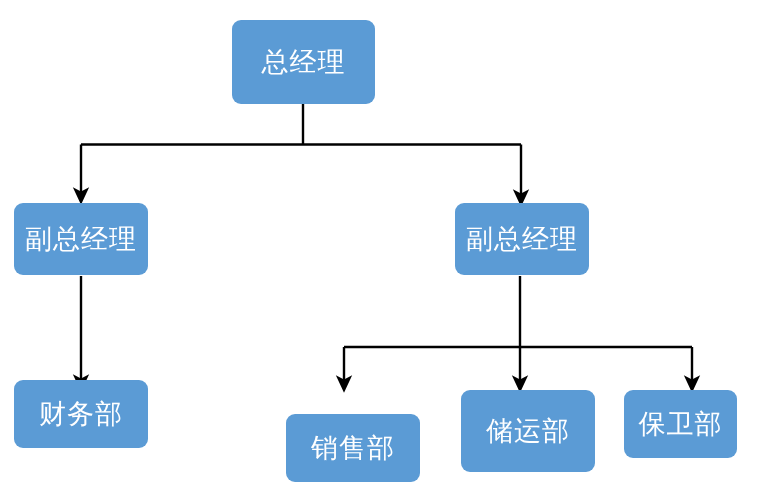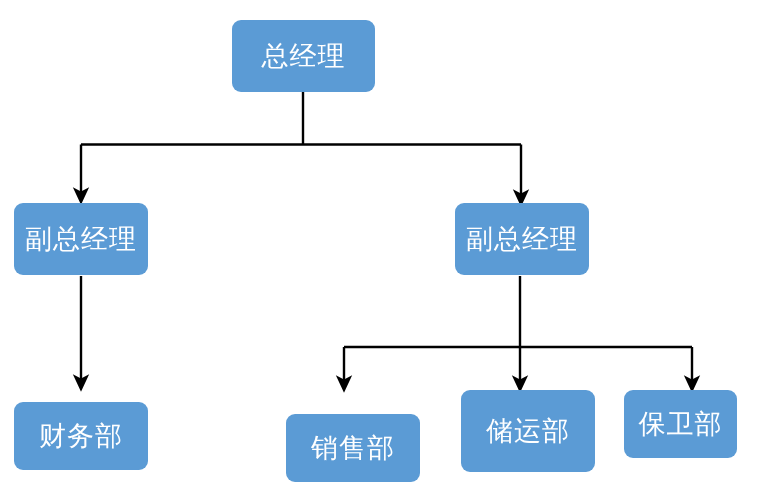--- a/index.html
+++ b/index.html
@@ -38,26 +38,26 @@
     font-size: 27px;
     letter-spacing: 1px;
     line-height: 1;
     white-space: nowrap;
     z-index: 2;
   }
   .node-label {
     display: block;
   }
   
-  .n-root  { left: 232px; top: 20px;  width: 143px; height: 72px; }
+  .n-root  { left: 232px; top: 20px;  width: 143px; height: 84px; }
   
   .n-vp1   { left: 14px;  top: 203px; width: 134px; height: 72px; }
   .n-vp2   { left: 455px; top: 203px; width: 134px; height: 72px; }
   
-  .n-fin   { left: 14px;  top: 402px; width: 134px; height: 68px; }
+  .n-fin   { left: 14px;  top: 380px; width: 134px; height: 68px; }
   .n-sales { left: 286px; top: 390px; width: 134px; height: 68px; margin-top: 24px; }
   .n-stor  { left: 461px; top: 390px; width: 134px; height: 82px; }
   .n-sec   { left: 624px; top: 390px; width: 113px; height: 68px; }
 </style>
 </head>
 <body>
 
 <div id="chart-canvas">
 
   <svg id="connector-layer" viewBox="0 0 775 487" width="775" height="487" xmlns="http://www.w3.org/2000/svg">

